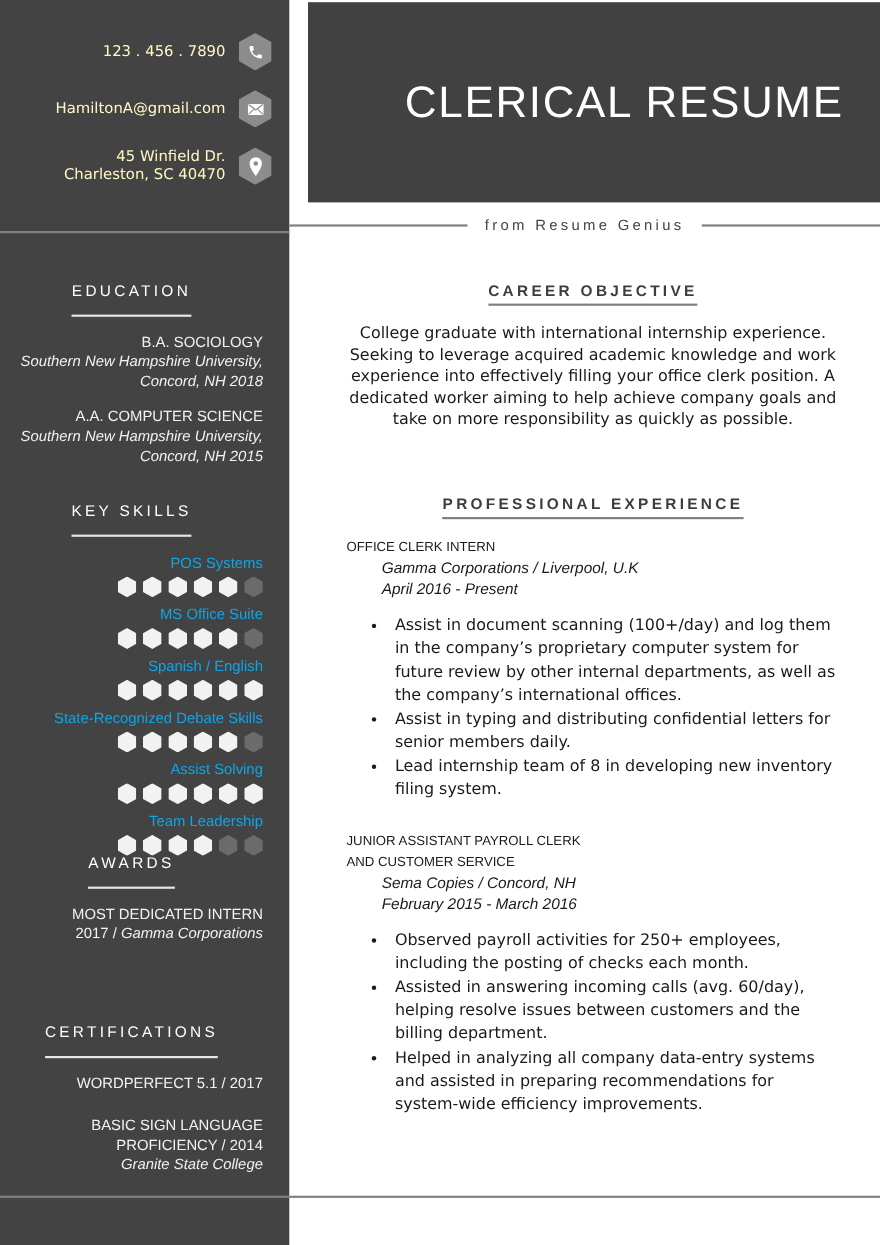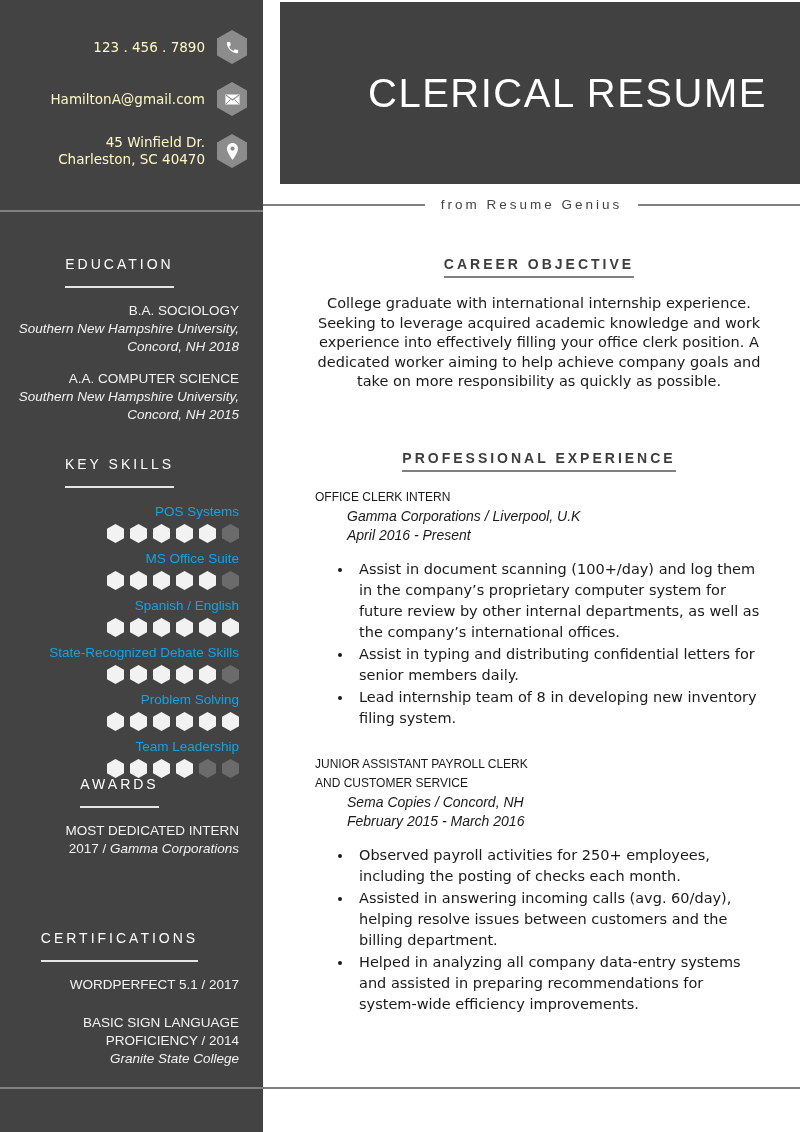--- a/index.html
+++ b/index.html
@@ -349,21 +349,21 @@
         <div class="skill-dots">
             <span class="dot on"></span>
             <span class="dot on"></span>
             <span class="dot on"></span>
             <span class="dot on"></span>
             <span class="dot on"></span>
             <span class="dot off"></span>
           </div>
       </div>
       <div class="skill">
-        <span class="skill-name">Problem Solving</span>
+        <span class="skill-name">Assist Solving</span>
         <div class="skill-dots">
             <span class="dot on"></span>
             <span class="dot on"></span>
             <span class="dot on"></span>
             <span class="dot on"></span>
             <span class="dot on"></span>
             <span class="dot on"></span>
           </div>
       </div>
       <div class="skill">

